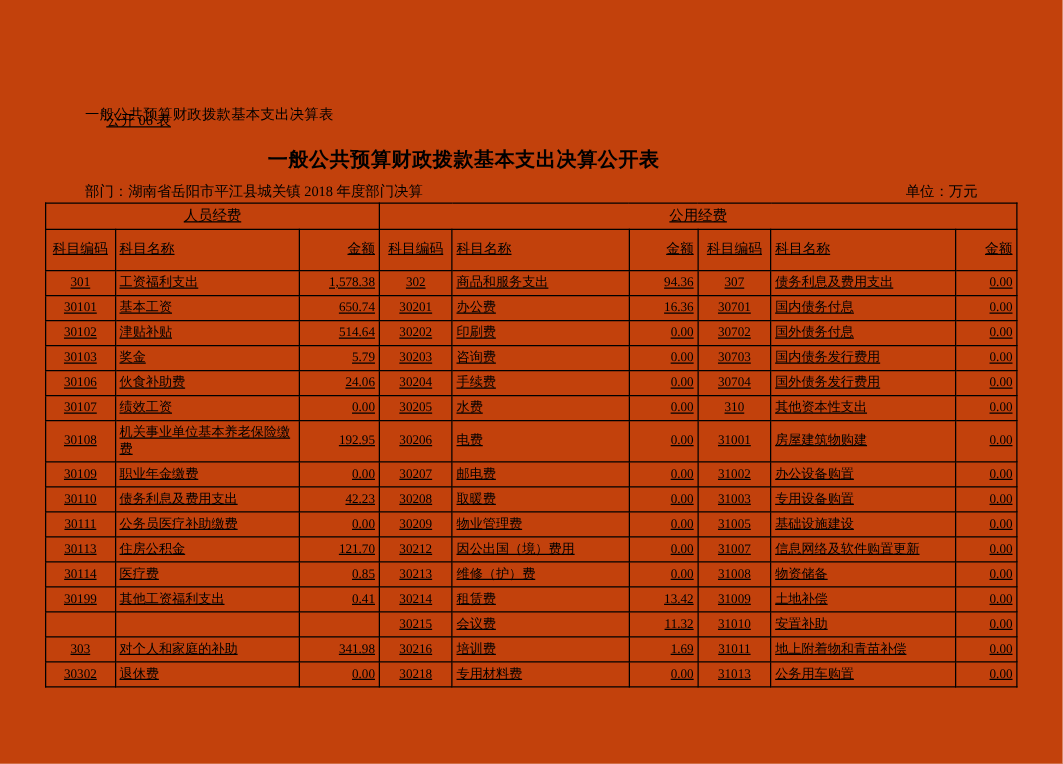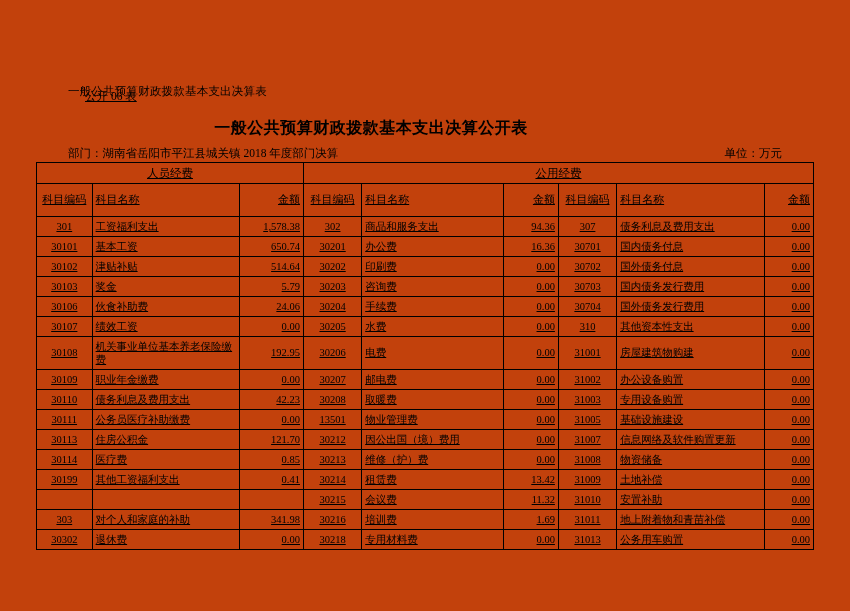--- a/index.html
+++ b/index.html
@@ -220,21 +220,21 @@
           <td class="c-name2">取暖费</td>
           <td class="c-amt2">0.00</td>
           <td class="c-code3">31003</td>
           <td class="c-name3">专用设备购置</td>
           <td class="c-amt3">0.00</td>
         </tr>
         <tr class="row">
           <td class="c-code">30111</td>
           <td class="c-name">公务员医疗补助缴费</td>
           <td class="c-amt">0.00</td>
-          <td class="c-code2">13501</td>
+          <td class="c-code2">30209</td>
           <td class="c-name2">物业管理费</td>
           <td class="c-amt2">0.00</td>
           <td class="c-code3">31005</td>
           <td class="c-name3">基础设施建设</td>
           <td class="c-amt3">0.00</td>
         </tr>
         <tr class="row">
           <td class="c-code">30113</td>
           <td class="c-name">住房公积金</td>
           <td class="c-amt">121.70</td>

